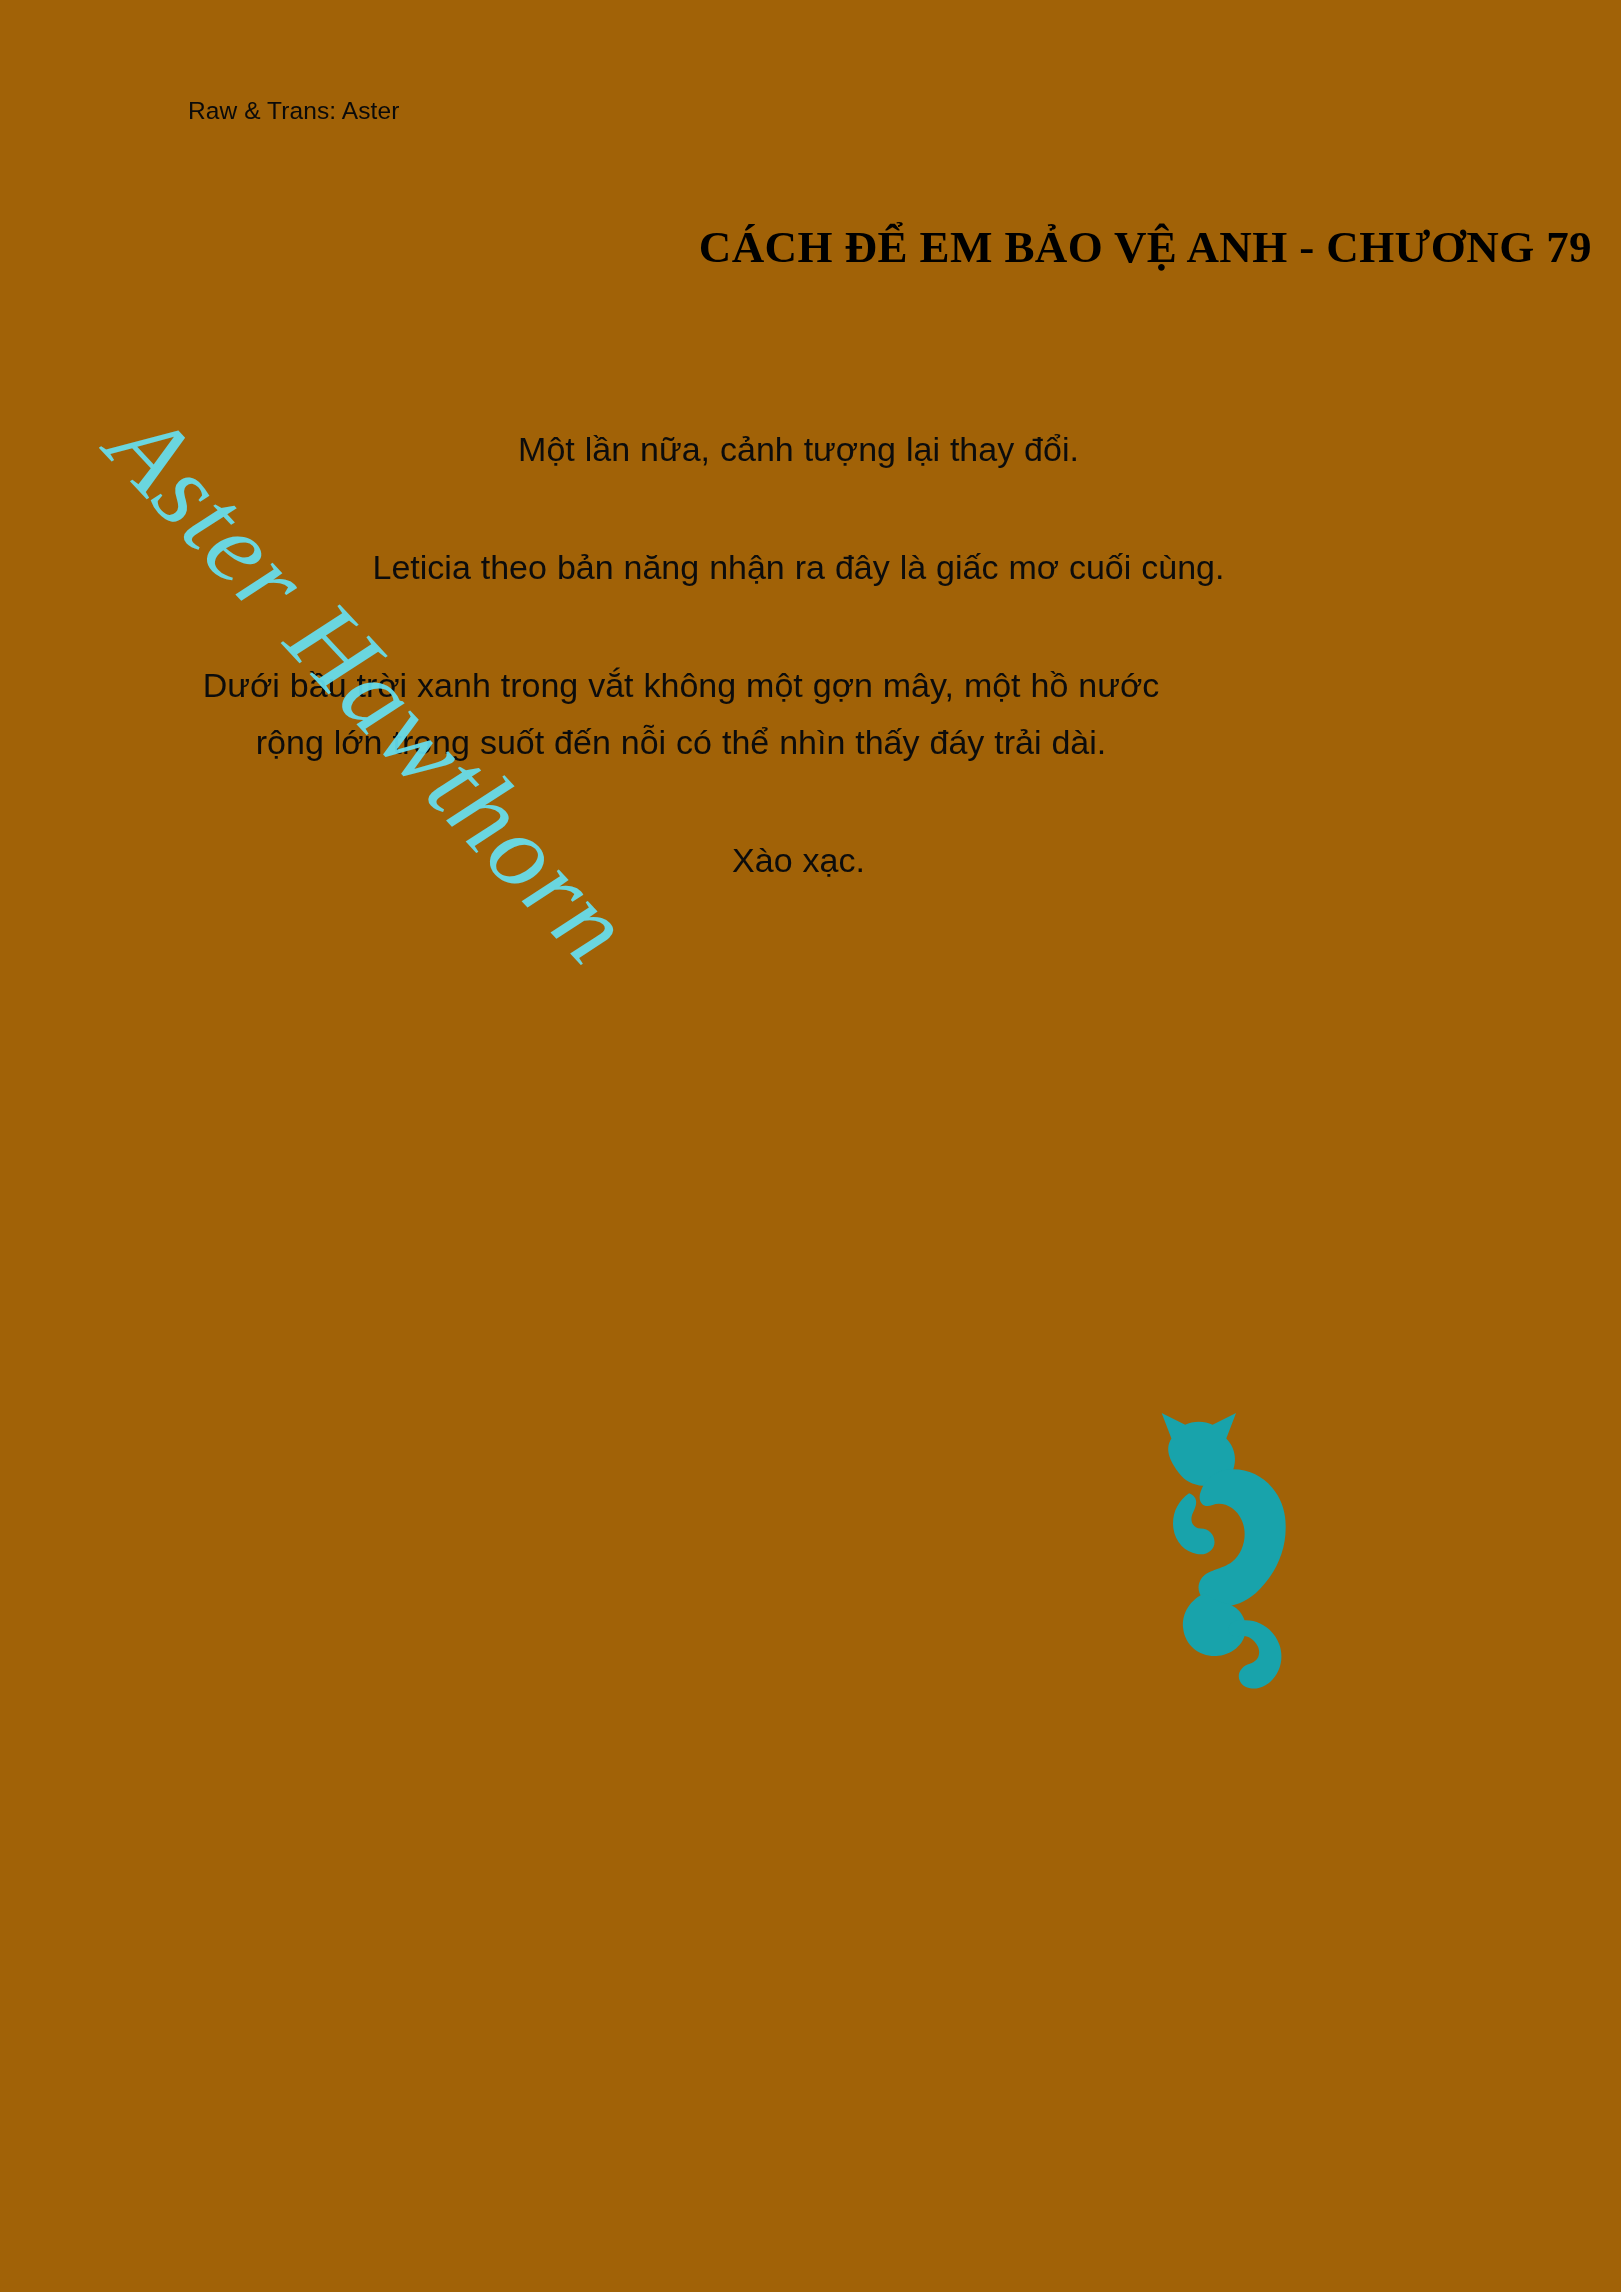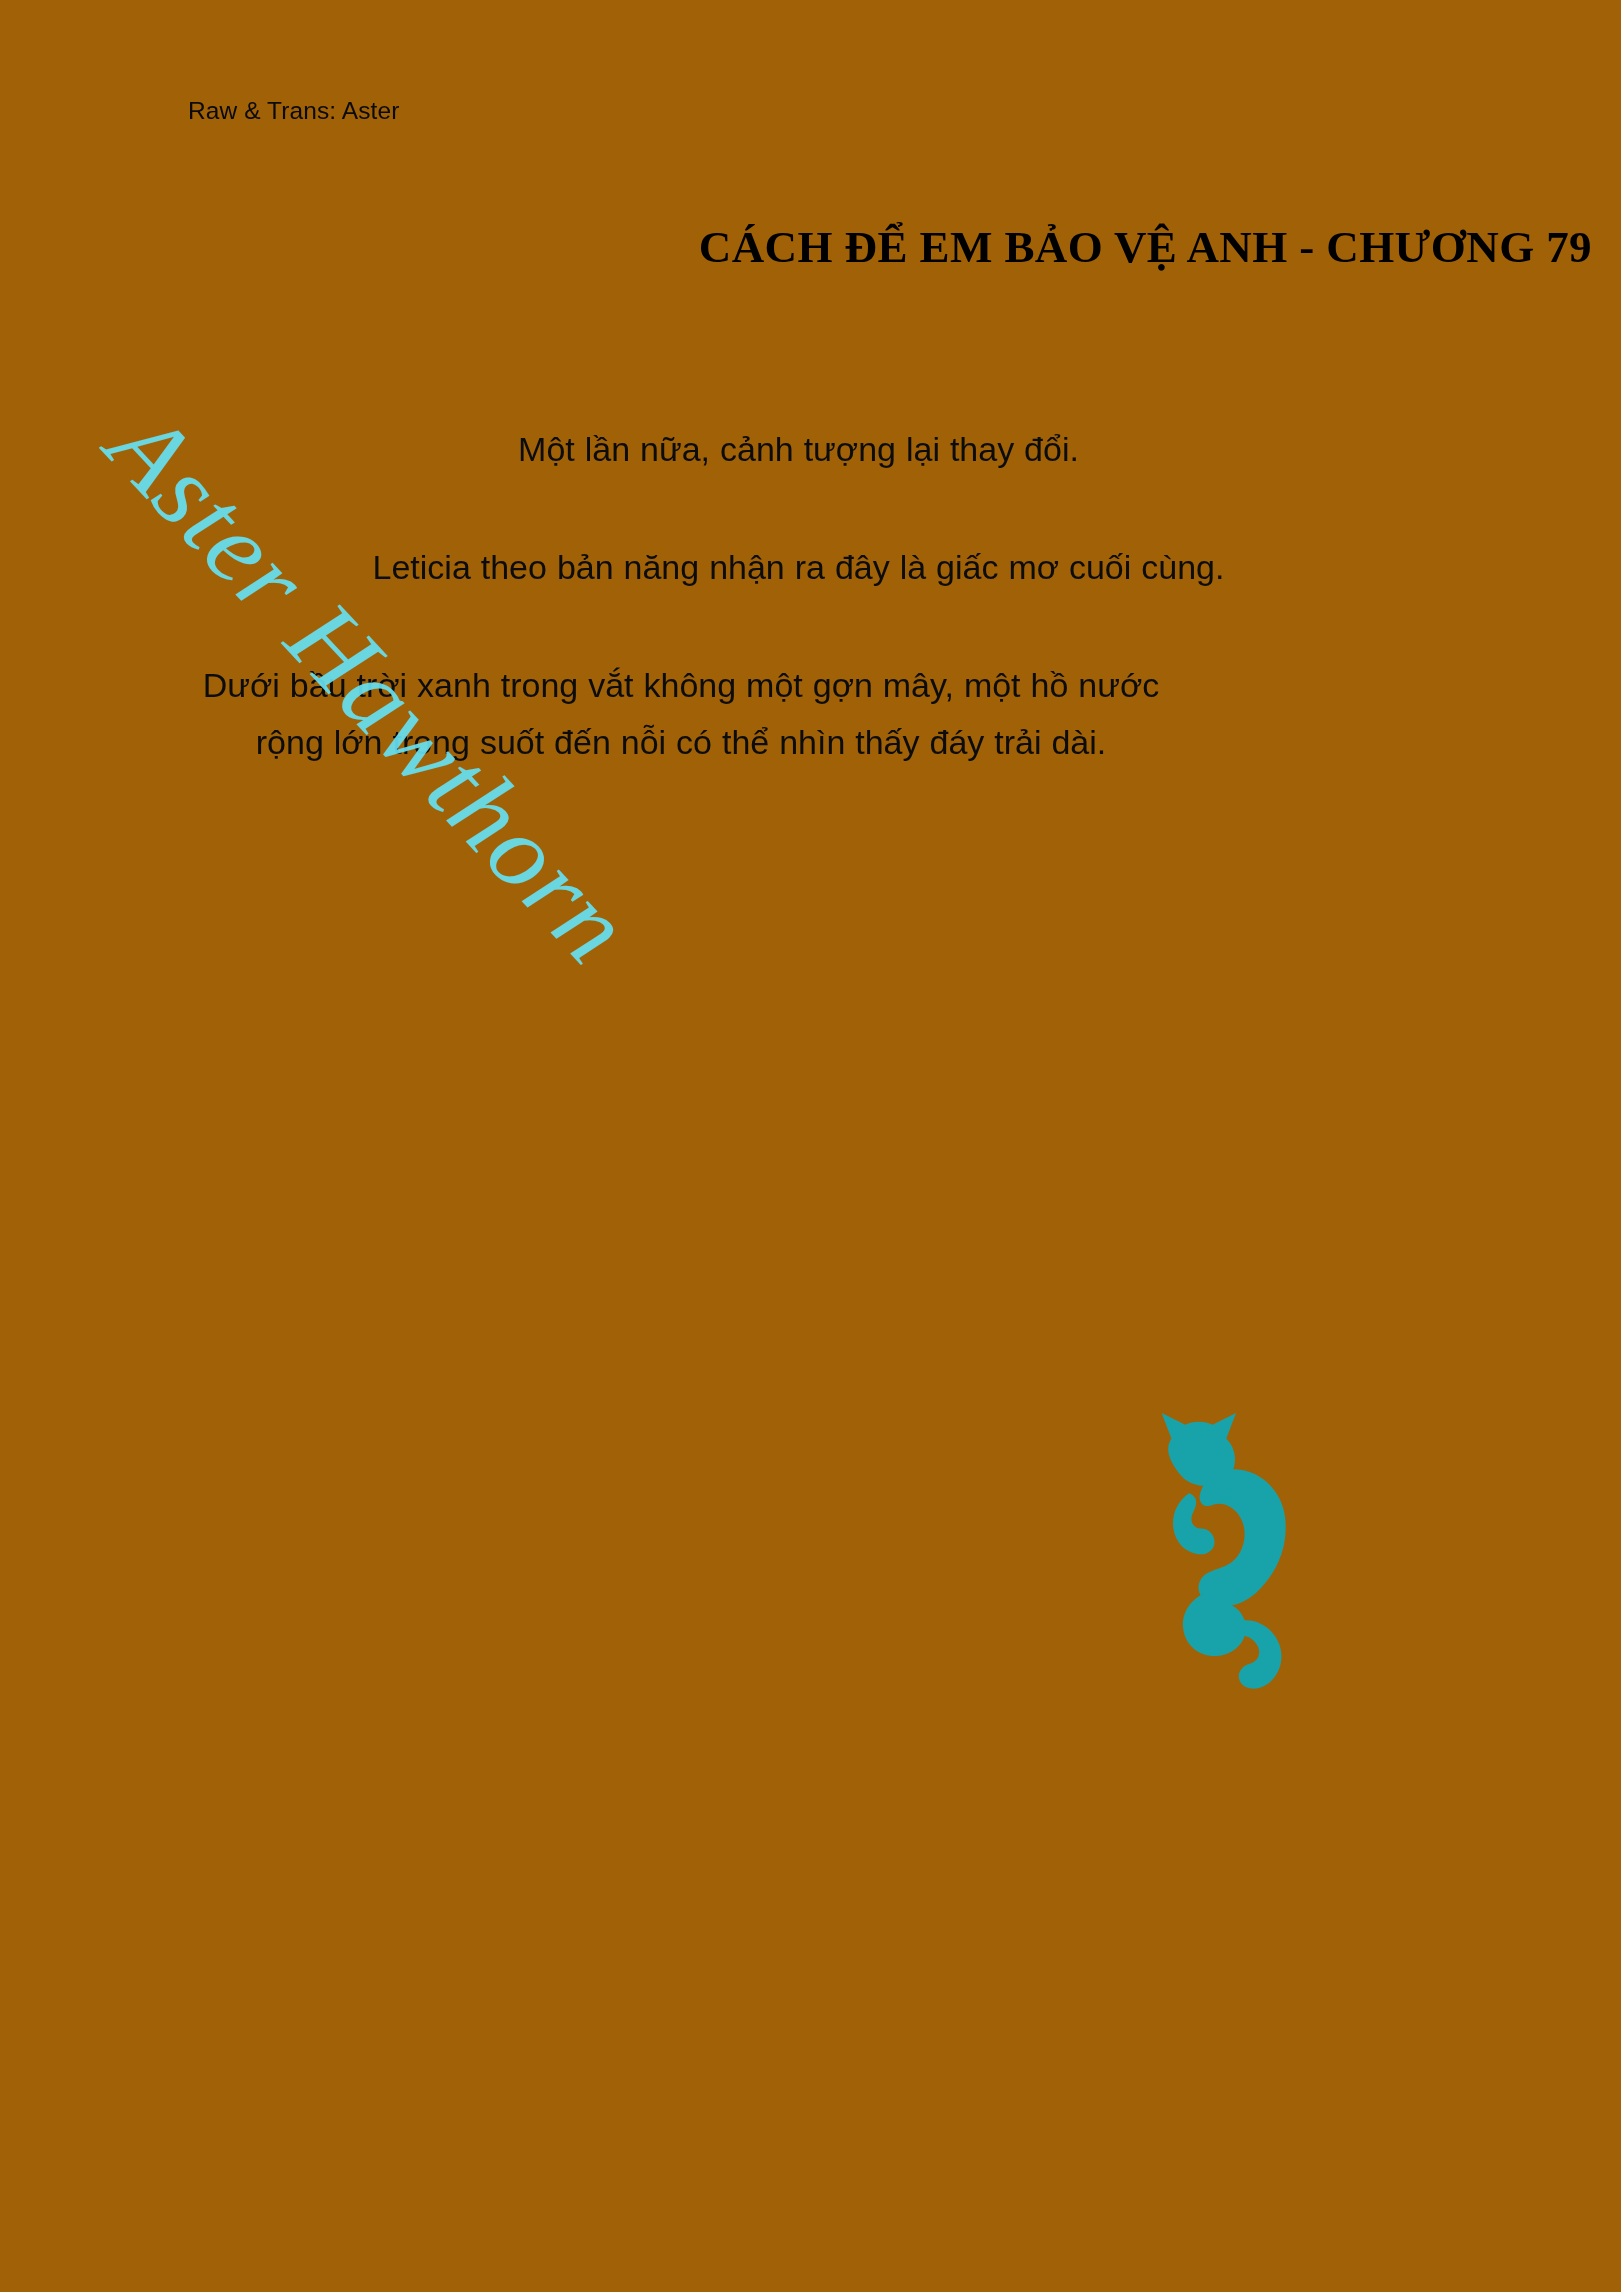--- a/index.html
+++ b/index.html
@@ -116,20 +116,21 @@
 <div id="page">
 
   <div id="running-header">Raw &amp; Trans: Aster</div>
 
   <h1 id="chapter-title">CÁCH ĐỂ EM BẢO VỆ ANH - CHƯƠNG 79</h1>
 
   <div id="body-column">
     <p class="body-paragraph">Một lần nữa, cảnh tượng lại thay đổi.</p>
     <p class="body-paragraph">Leticia theo bản năng nhận ra đây là giấc mơ cuối cùng.</p>
     <p class="body-paragraph narrow">Dưới bầu trời xanh trong vắt không một gợn mây, một hồ nước rộng lớn trong suốt đến nỗi có thể nhìn thấy đáy trải dài.</p>
+    <p class="body-paragraph">Xào xạc.</p>
   </div>
 
   <div id="watermark">
     <div id="watermark-text">Aster Hawthorn</div>
   </div>
 
   <div id="cat-logo">
     <svg viewBox="0 0 170 290" xmlns="http://www.w3.org/2000/svg" aria-hidden="true">
       <g fill="#18a3ab">
 

